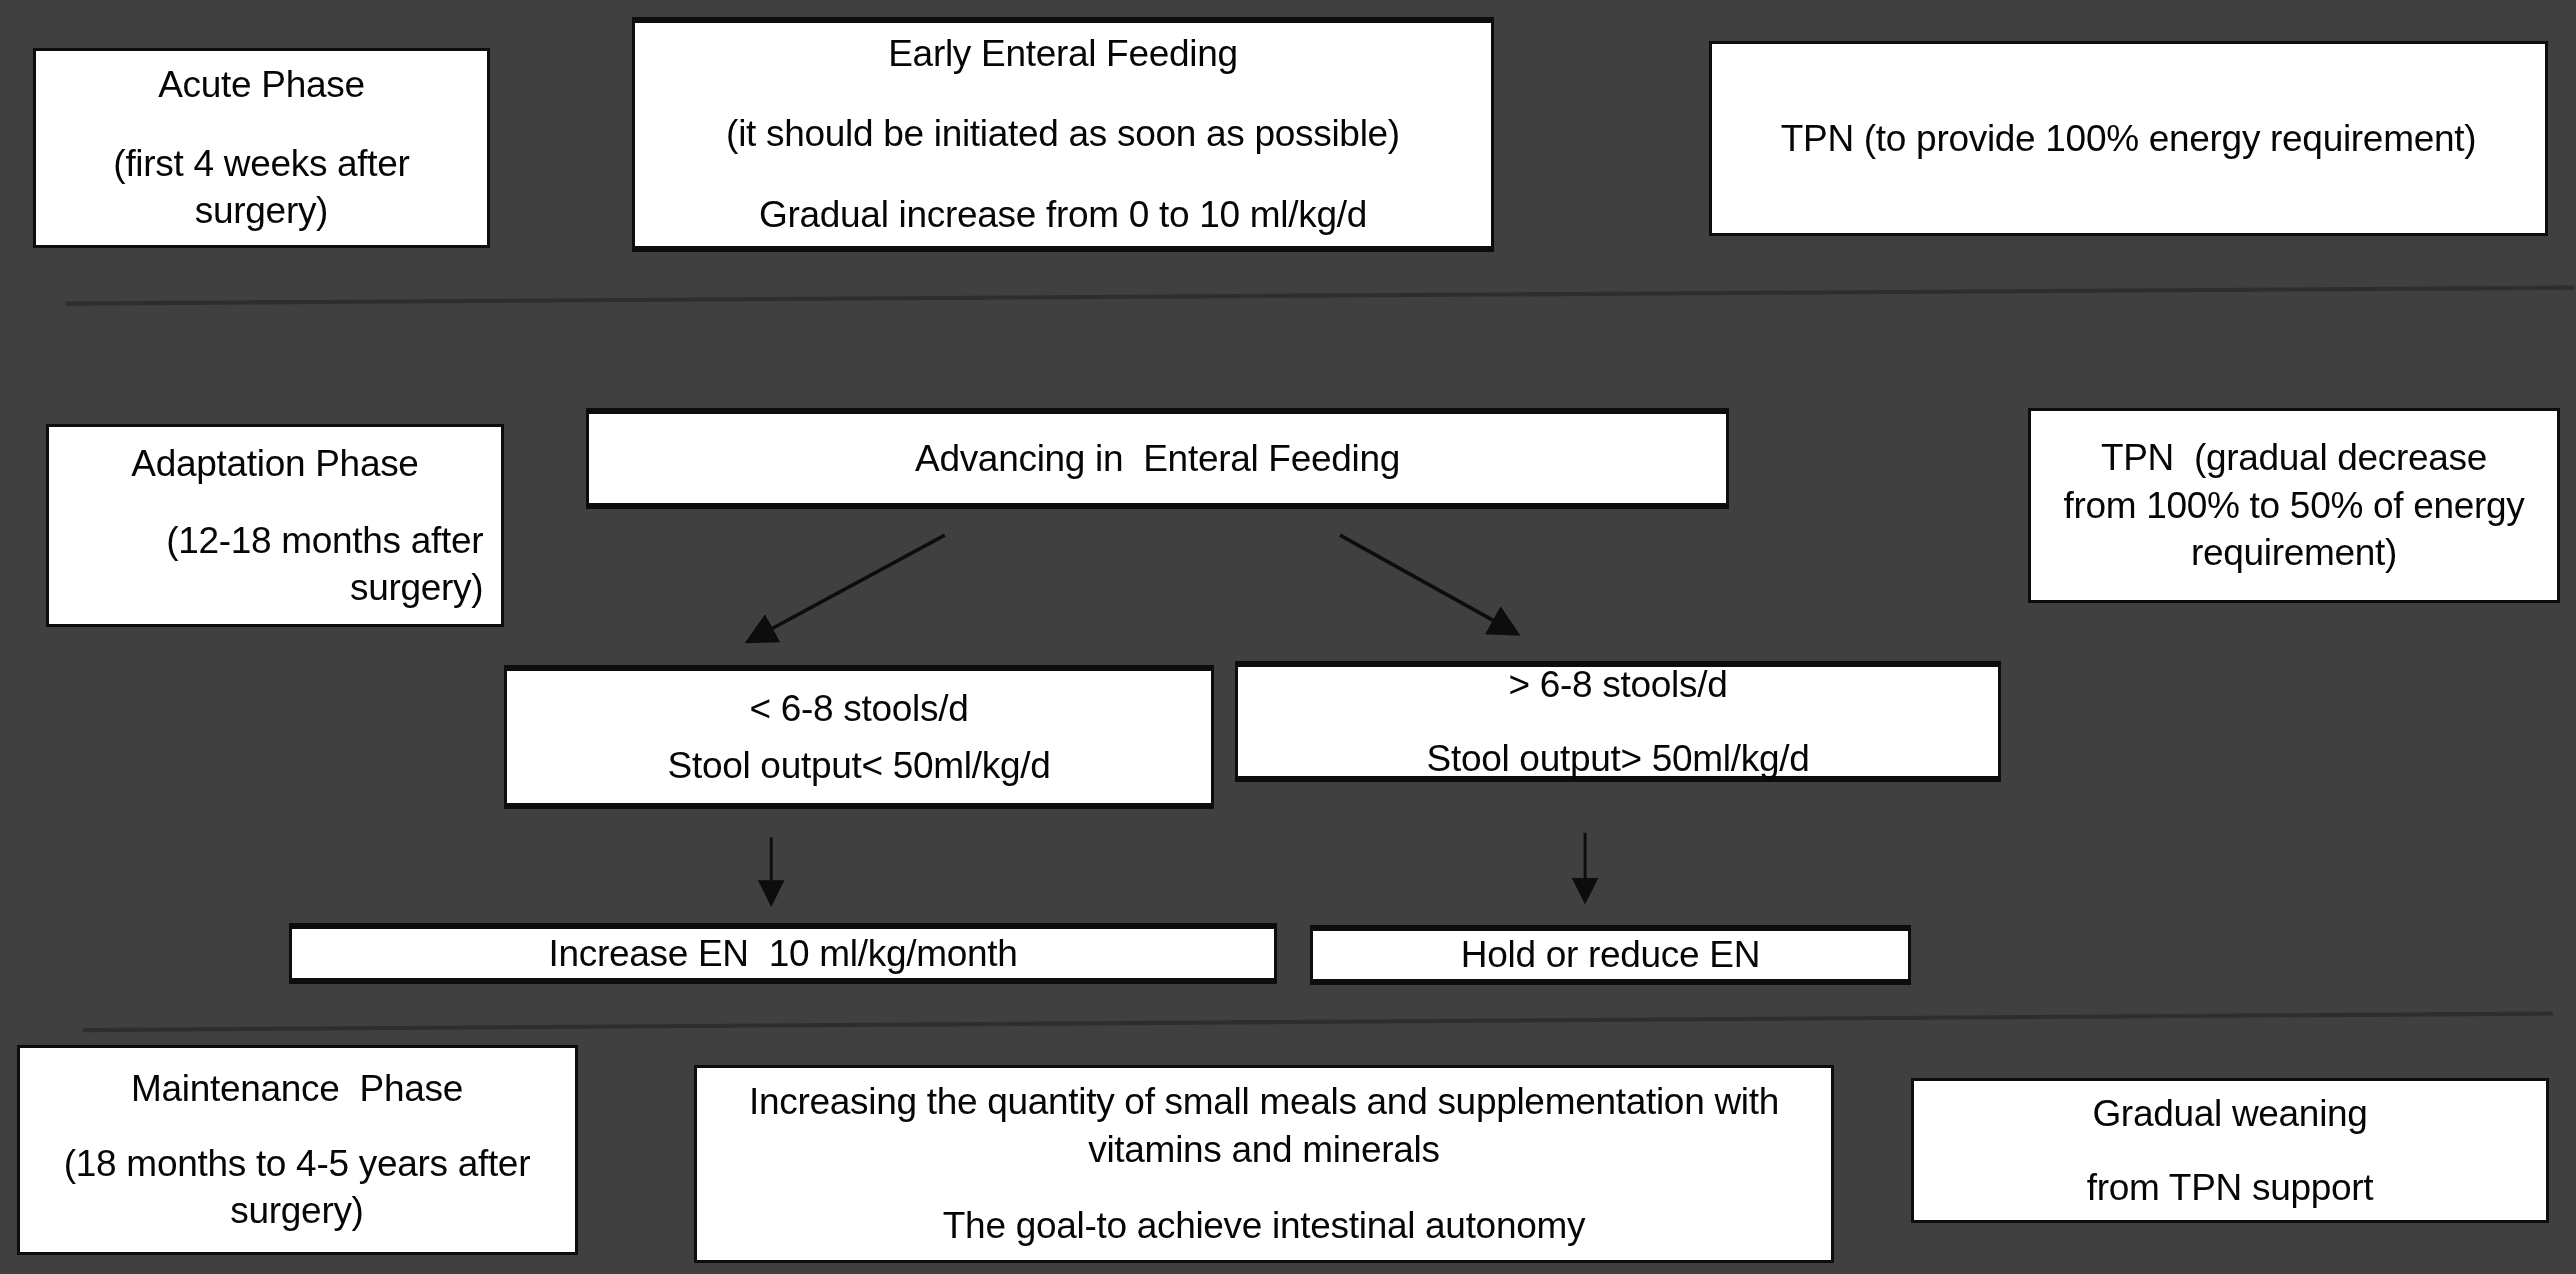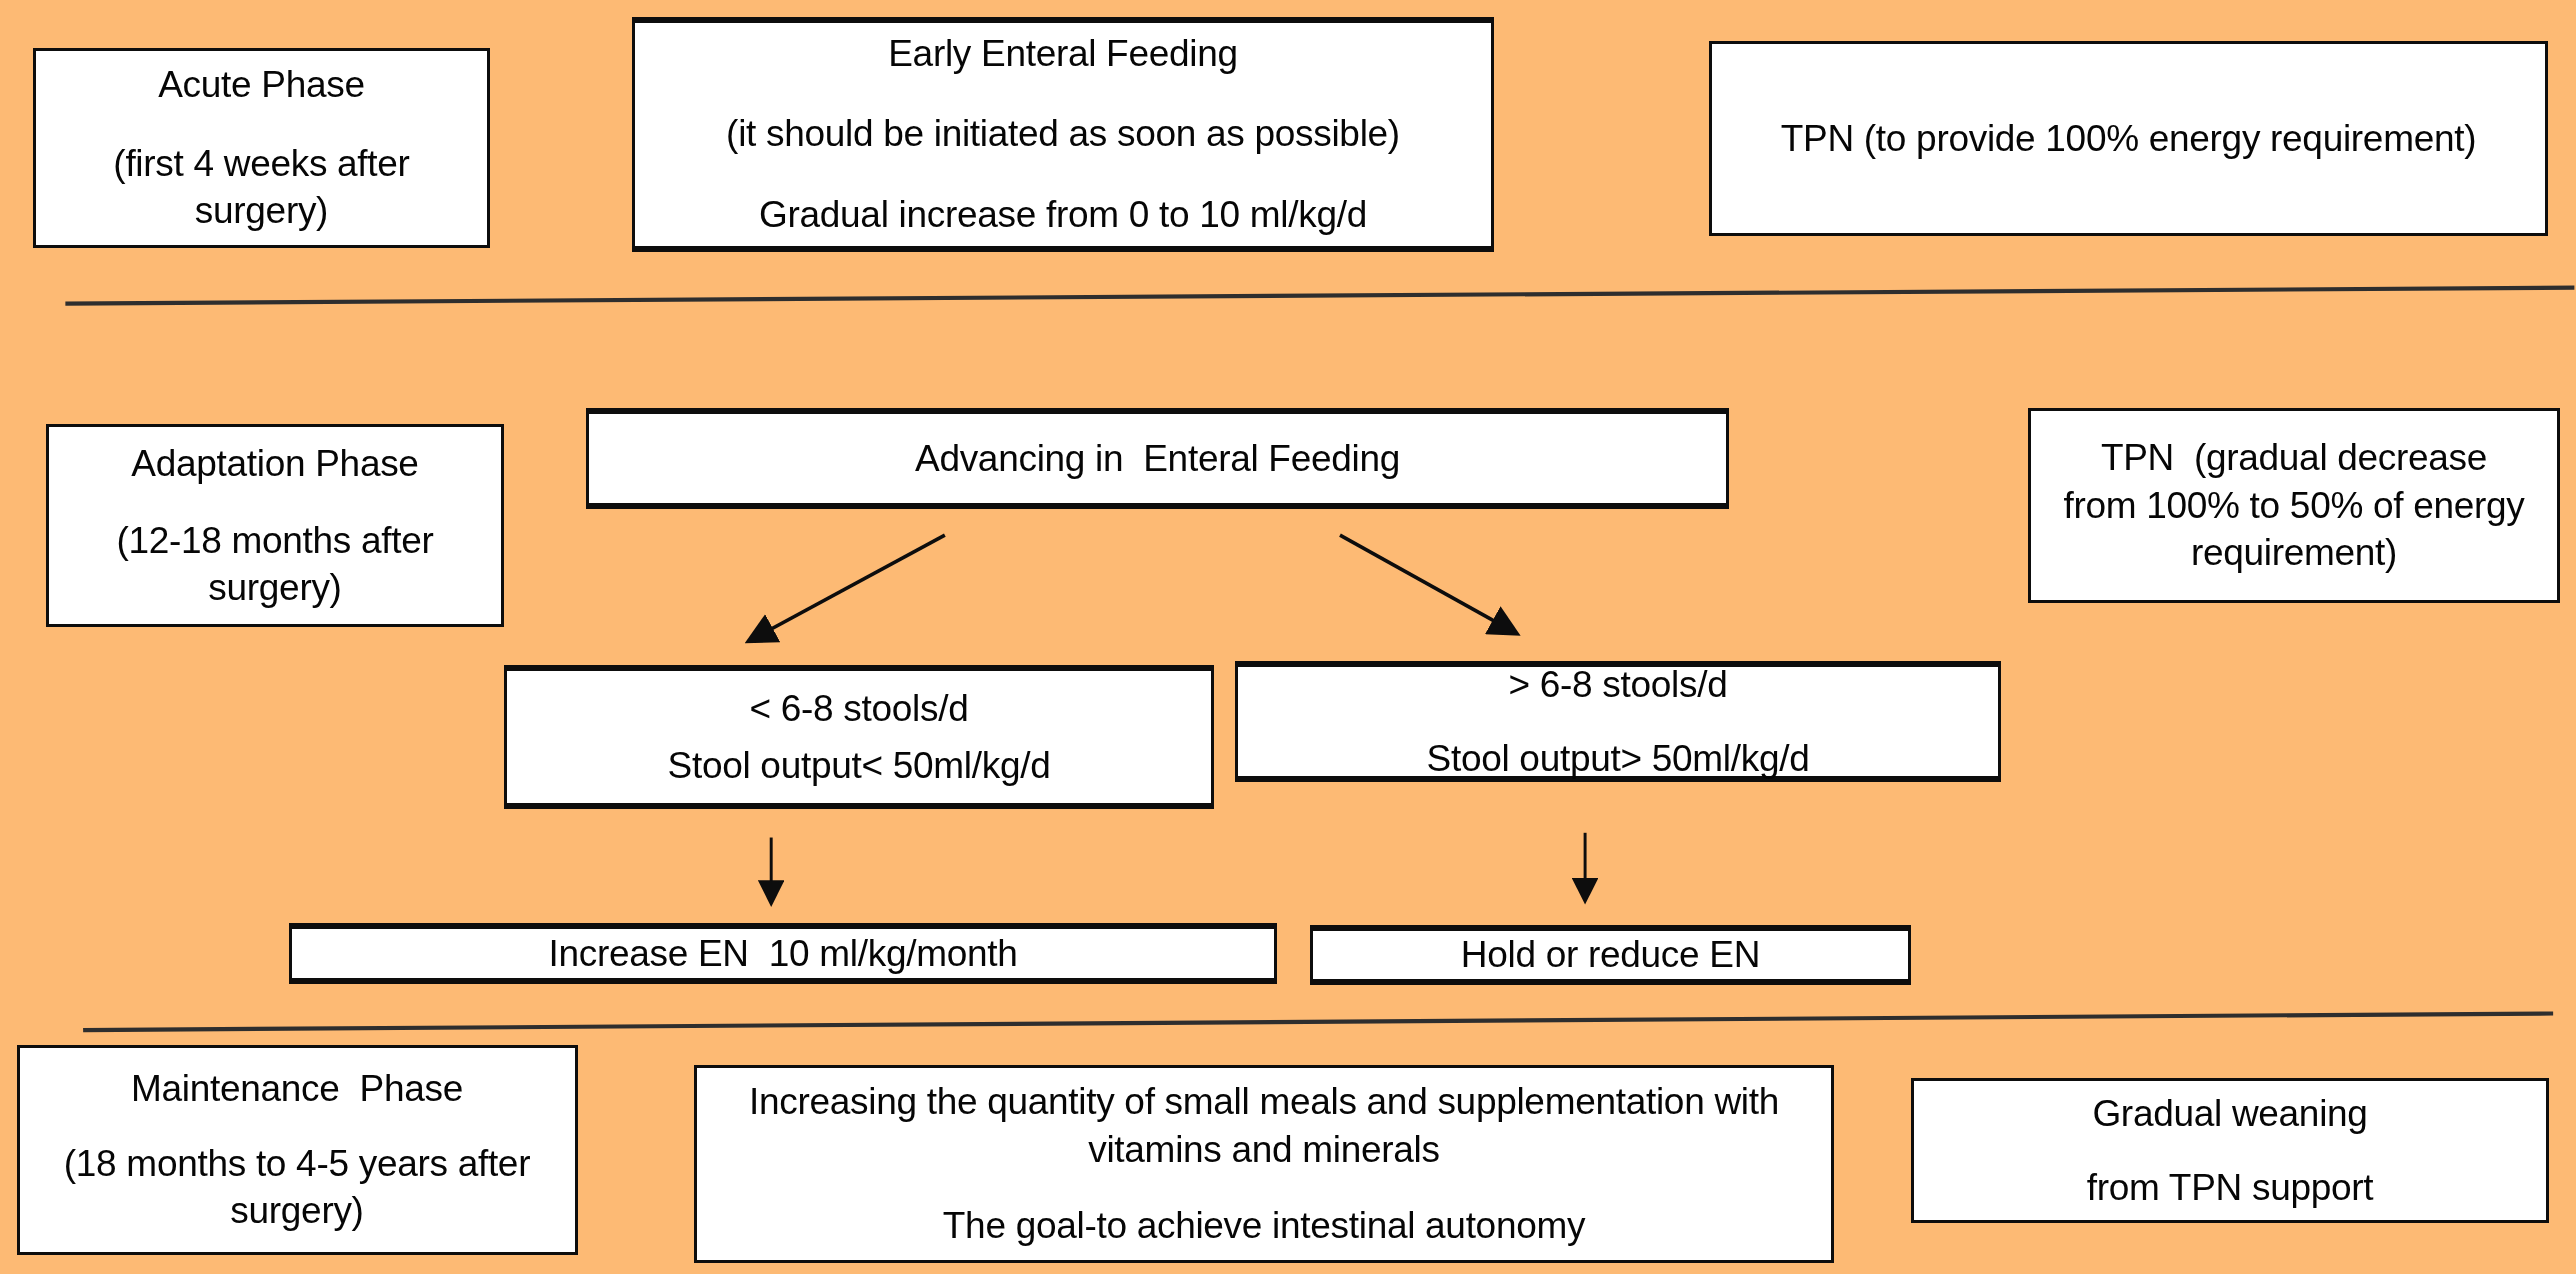--- a/index.html
+++ b/index.html
@@ -1,20 +1,20 @@
 <!DOCTYPE html>
 <html style="font-size:9.5px"><head>
 <meta charset="utf-8">
 <style>
   html, body { margin: 0; padding: 0; background: #ffffff; }
   .canvas {
     position: relative;
     width: 2576px;
     height: 1274px;
-    background: #fdba74;
+    background: #404040;
     font-family: "Liberation Sans", "DejaVu Sans", sans-serif;
     color: #000000;
     overflow: hidden;
   }
   .box {
     position: absolute;
     box-sizing: border-box;
     border: 3.5px solid #0d0d0d;
     background: #ffffff;
     display: flex;
@@ -34,21 +34,21 @@
   .connector-layer {
     position: absolute;
     left: 0; top: 0;
     width: 2576px; height: 1274px;
     pointer-events: none;
   }
   
   #box-acute        { left: 33px;   top: 48px;   width: 457px;  height: 200px;  row-gap: 31px; padding: 0 16.5px; }
   #box-early        { left: 632px; top: 16.5px;   width: 862px; height: 235px;  row-gap: 33px; padding: 0 14px; }
   #box-aggressive   { left: 1709px; top: 41px;   width: 839px; height: 195px;  row-gap: 27px; padding: 0 15.4px; }
-  #box-adaptation   { left: 46px;   top: 424px;  width: 458px;  height: 203px;  row-gap: 29.5px; padding: 0 17.7px; }
+  #box-adaptation   { left: 46px;   top: 424px;  width: 458px;  height: 203px;  row-gap: 29.5px; padding: 0 17.7px; text-align: right; }
   #box-advancing    { left: 586px;  top: 408px;  width: 1143px; height: 101px; }
   #box-tpn-decrease { left: 2028px; top: 408px;  width: 532px;  height: 195px;  padding: 0 11.8px; }
   #box-low-stool    { left: 504px;  top: 665px; width: 710px; height: 144px;  row-gap: 9.5px; }
   #box-high-stool   { left: 1235px; top: 661px; width: 766px; height: 121px;  row-gap: 26px; }
   #box-increase-en  { left: 289px;  top: 923px; width: 988px; height: 61px; }
   #box-hold-en      { left: 1310px; top: 925px; width: 601px; height: 60px; }
   #box-maintenance  { left: 16.5px;   top: 1045px; width: 561px;  height: 210px;  row-gap: 27px; padding: 0 17.7px; }
   #box-meals        { left: 694px; top: 1065px; width: 1140px; height: 198px;  row-gap: 29.5px; padding: 0 17.7px; }
   #box-weaning      { left: 1911px; top: 1078px; width: 638px; height: 145px;  row-gap: 27px; }
 </style>

